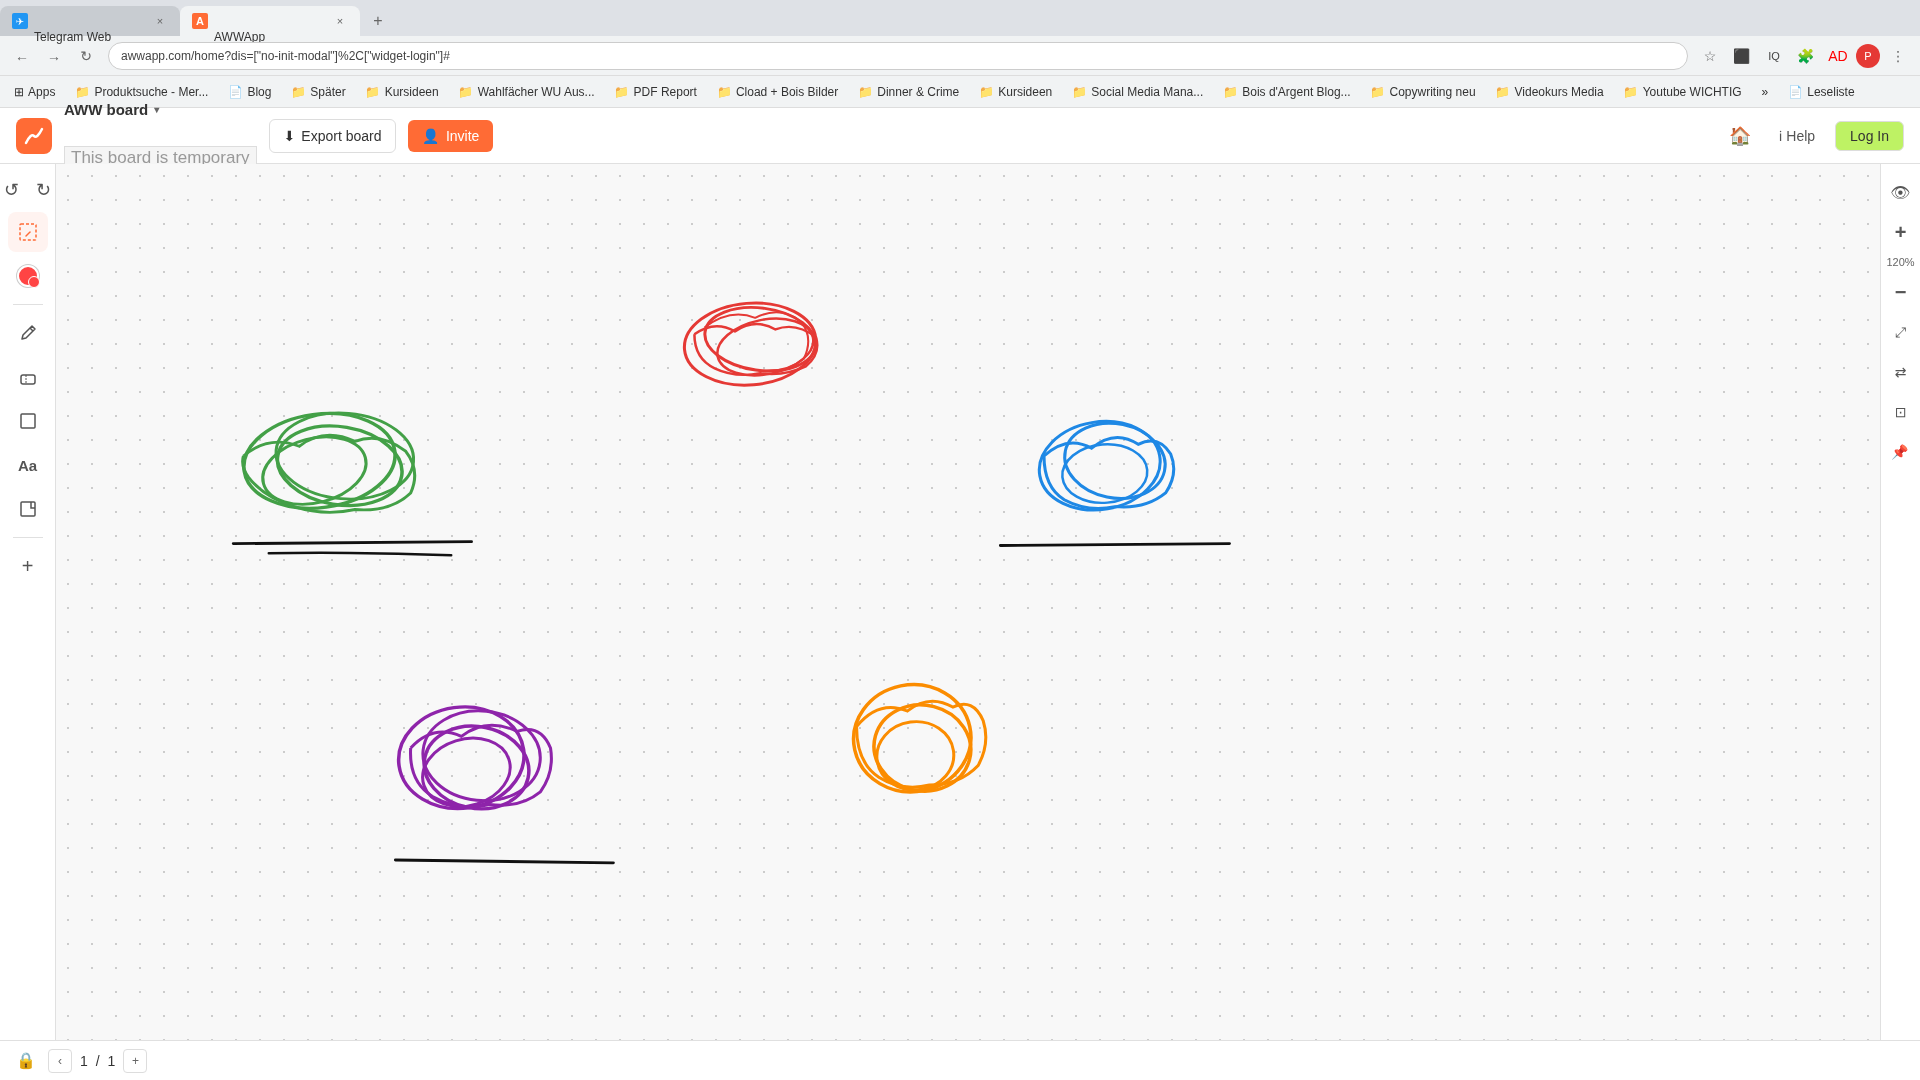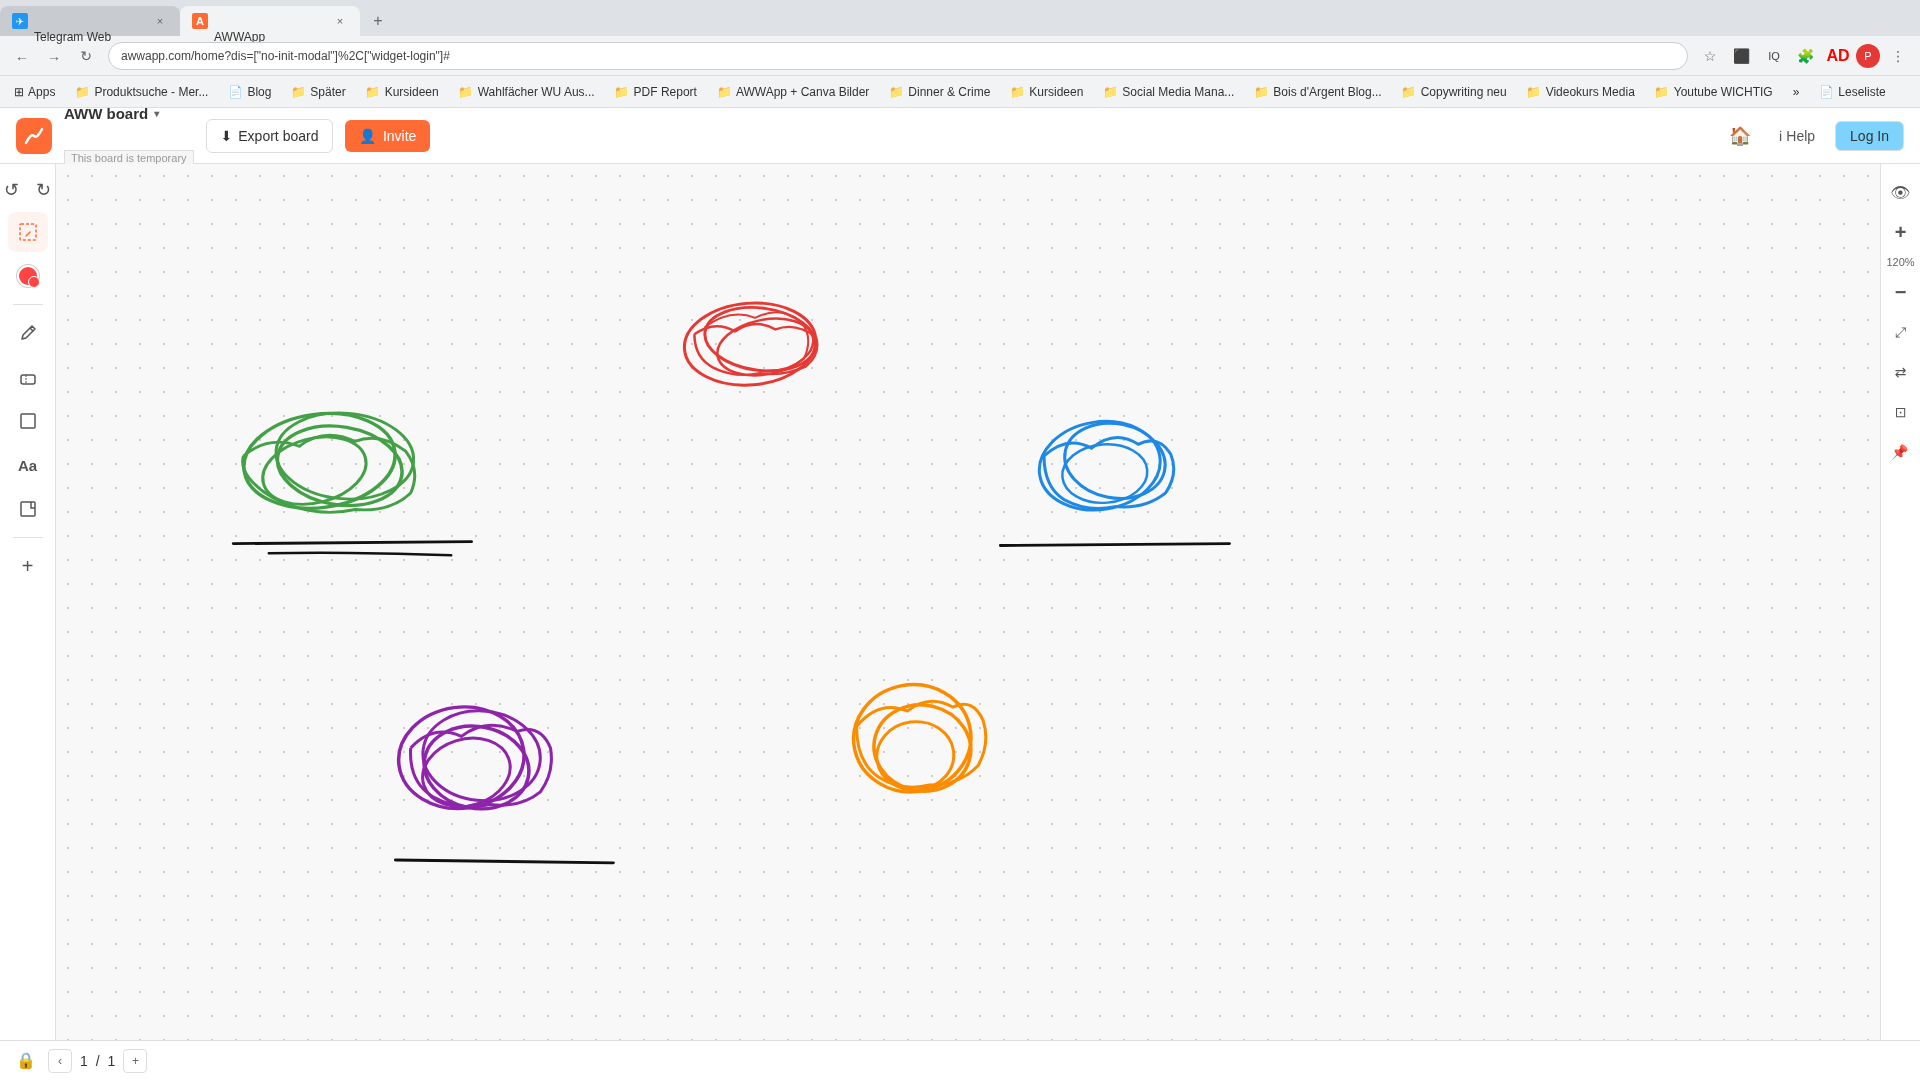--- a/index.html
+++ b/index.html
@@ -26,28 +26,28 @@
     .bookmark-item { display: flex; align-items: center; gap: 4px; cursor: pointer; white-space: nowrap; padding: 2px 6px; border-radius: 4px; }
 
     
     .app-container { display: flex; flex-direction: column; height: calc(1080px - 36px - 40px - 32px); }
     
     
     .app-header { display: flex; align-items: center; height: 56px; background: #fff; border-bottom: 1px solid #e0e0e0; padding: 0 16px; gap: 12px; flex-shrink: 0; }
     .app-logo { width: 36px; height: 36px; background: #ff6b35; border-radius: 8px; display: flex; align-items: center; justify-content: center; color: white; font-weight: bold; font-size: 14px; flex-shrink: 0; }
     .board-name-area { display: flex; flex-direction: column; gap: 28px; }
     .board-name { display: flex; align-items: center; gap: 6px; font-size: 15px; font-weight: 600; color: #333; cursor: pointer; }
-    .board-temp { font-size: 11px; color: #999; background: #f5f5f5; border: 1px solid #ddd; border-radius: 0; padding: 1px 6px; }
+    .board-temp { font-size: 17px; color: #999; background: #f5f5f5; border: 1px solid #ddd; border-radius: 0; padding: 1px 6px; }
     .dropdown-arrow { font-size: 10px; color: #666; }
     .export-btn { display: flex; align-items: center; gap: 6px; padding: 8px 14px; border: 1px solid #ddd; border-radius: 6px; background: #fff; font-size: 14px; color: #333; cursor: pointer; }
     .invite-btn { display: flex; align-items: center; gap: 6px; padding: 8px 14px; border-radius: 6px; background: #ff6b35; color: white; font-size: 14px; cursor: pointer; border: none; }
     .header-right { display: flex; align-items: center; gap: 8px; margin-left: auto; }
     .home-btn { width: 36px; height: 36px; display: flex; align-items: center; justify-content: center; border-radius: 6px; cursor: pointer; font-size: 18px; color: #666; }
     .help-btn { display: flex; align-items: center; gap: 4px; padding: 6px 12px; border-radius: 6px; cursor: pointer; font-size: 14px; color: #555; }
-    .login-btn { padding: 6px 14px; border-radius: 6px; background: #7dd3fc; font-size: 14px; color: #333; cursor: pointer; border: 1px solid #ddd; }
+    .login-btn { padding: 6px 14px; border-radius: 6px; background: #bef264; font-size: 14px; color: #333; cursor: pointer; border: 1px solid #ddd; }
 
     
     .main-area { display: flex; flex: 1; overflow: hidden; }
     
     
     .left-toolbar { width: 56px; background: #fff; border-right: 1px solid #e0e0e0; display: flex; flex-direction: column; align-items: center; padding: 12px 0; gap: 4px; flex-shrink: 0; }
     .tool-btn { width: 40px; height: 40px; display: flex; align-items: center; justify-content: center; border-radius: 8px; cursor: pointer; font-size: 18px; color: #555; position: relative; }
     .tool-btn.active { background: #fff3f0; color: #ff6b35; }
     .tool-separator { width: 30px; height: 1px; background: #e0e0e0; margin: 4px 0; }
 
@@ -95,21 +95,21 @@
     <div class="nav-btn">→</div>
     <div class="nav-btn">↻</div>
     <div class="address-bar">
       <span style="font-size:12px; color:#444;">awwapp.com/home?dis=["no-init-modal"]%2C["widget-login"]#</span>
     </div>
     <div class="nav-icons">
       <div class="nav-icon">☆</div>
       <div class="nav-icon">⬛</div>
       <div class="nav-icon" style="font-size:11px; font-weight:normal; color:#444;">IQ</div>
       <div class="nav-icon">🧩</div>
-      <div class="nav-icon" style="font-size:16px; color:red; font-weight:bold;">AD</div>
+      <div class="nav-icon" style="font-size:14px; color:red; font-weight:normal;">AD</div>
       <div class="nav-icon" style="background:#e53935; border-radius:50%; width:24px; height:24px; font-size:11px; color:white; display:flex; align-items:center; justify-content:center;">P</div>
       <div class="nav-icon">⋮</div>
     </div>
   </div>
 
   <div class="bookmarks-bar">
     <div class="bookmark-item">
       <span>⊞</span>
       <span>Apps</span>
     </div>
@@ -132,21 +132,21 @@
     <div class="bookmark-item">
       <span>📁</span>
       <span>Wahlfächer WU Aus...</span>
     </div>
     <div class="bookmark-item">
       <span>📁</span>
       <span>PDF Report</span>
     </div>
     <div class="bookmark-item">
       <span>📁</span>
-      <span>AWWApp + Canva Bilder</span>
+      <span>Cload + Bois Bilder</span>
     </div>
     <div class="bookmark-item">
       <span>📁</span>
       <span>Dinner &amp; Crime</span>
     </div>
     <div class="bookmark-item">
       <span>📁</span>
       <span>Kursideen</span>
     </div>
     <div class="bookmark-item">

